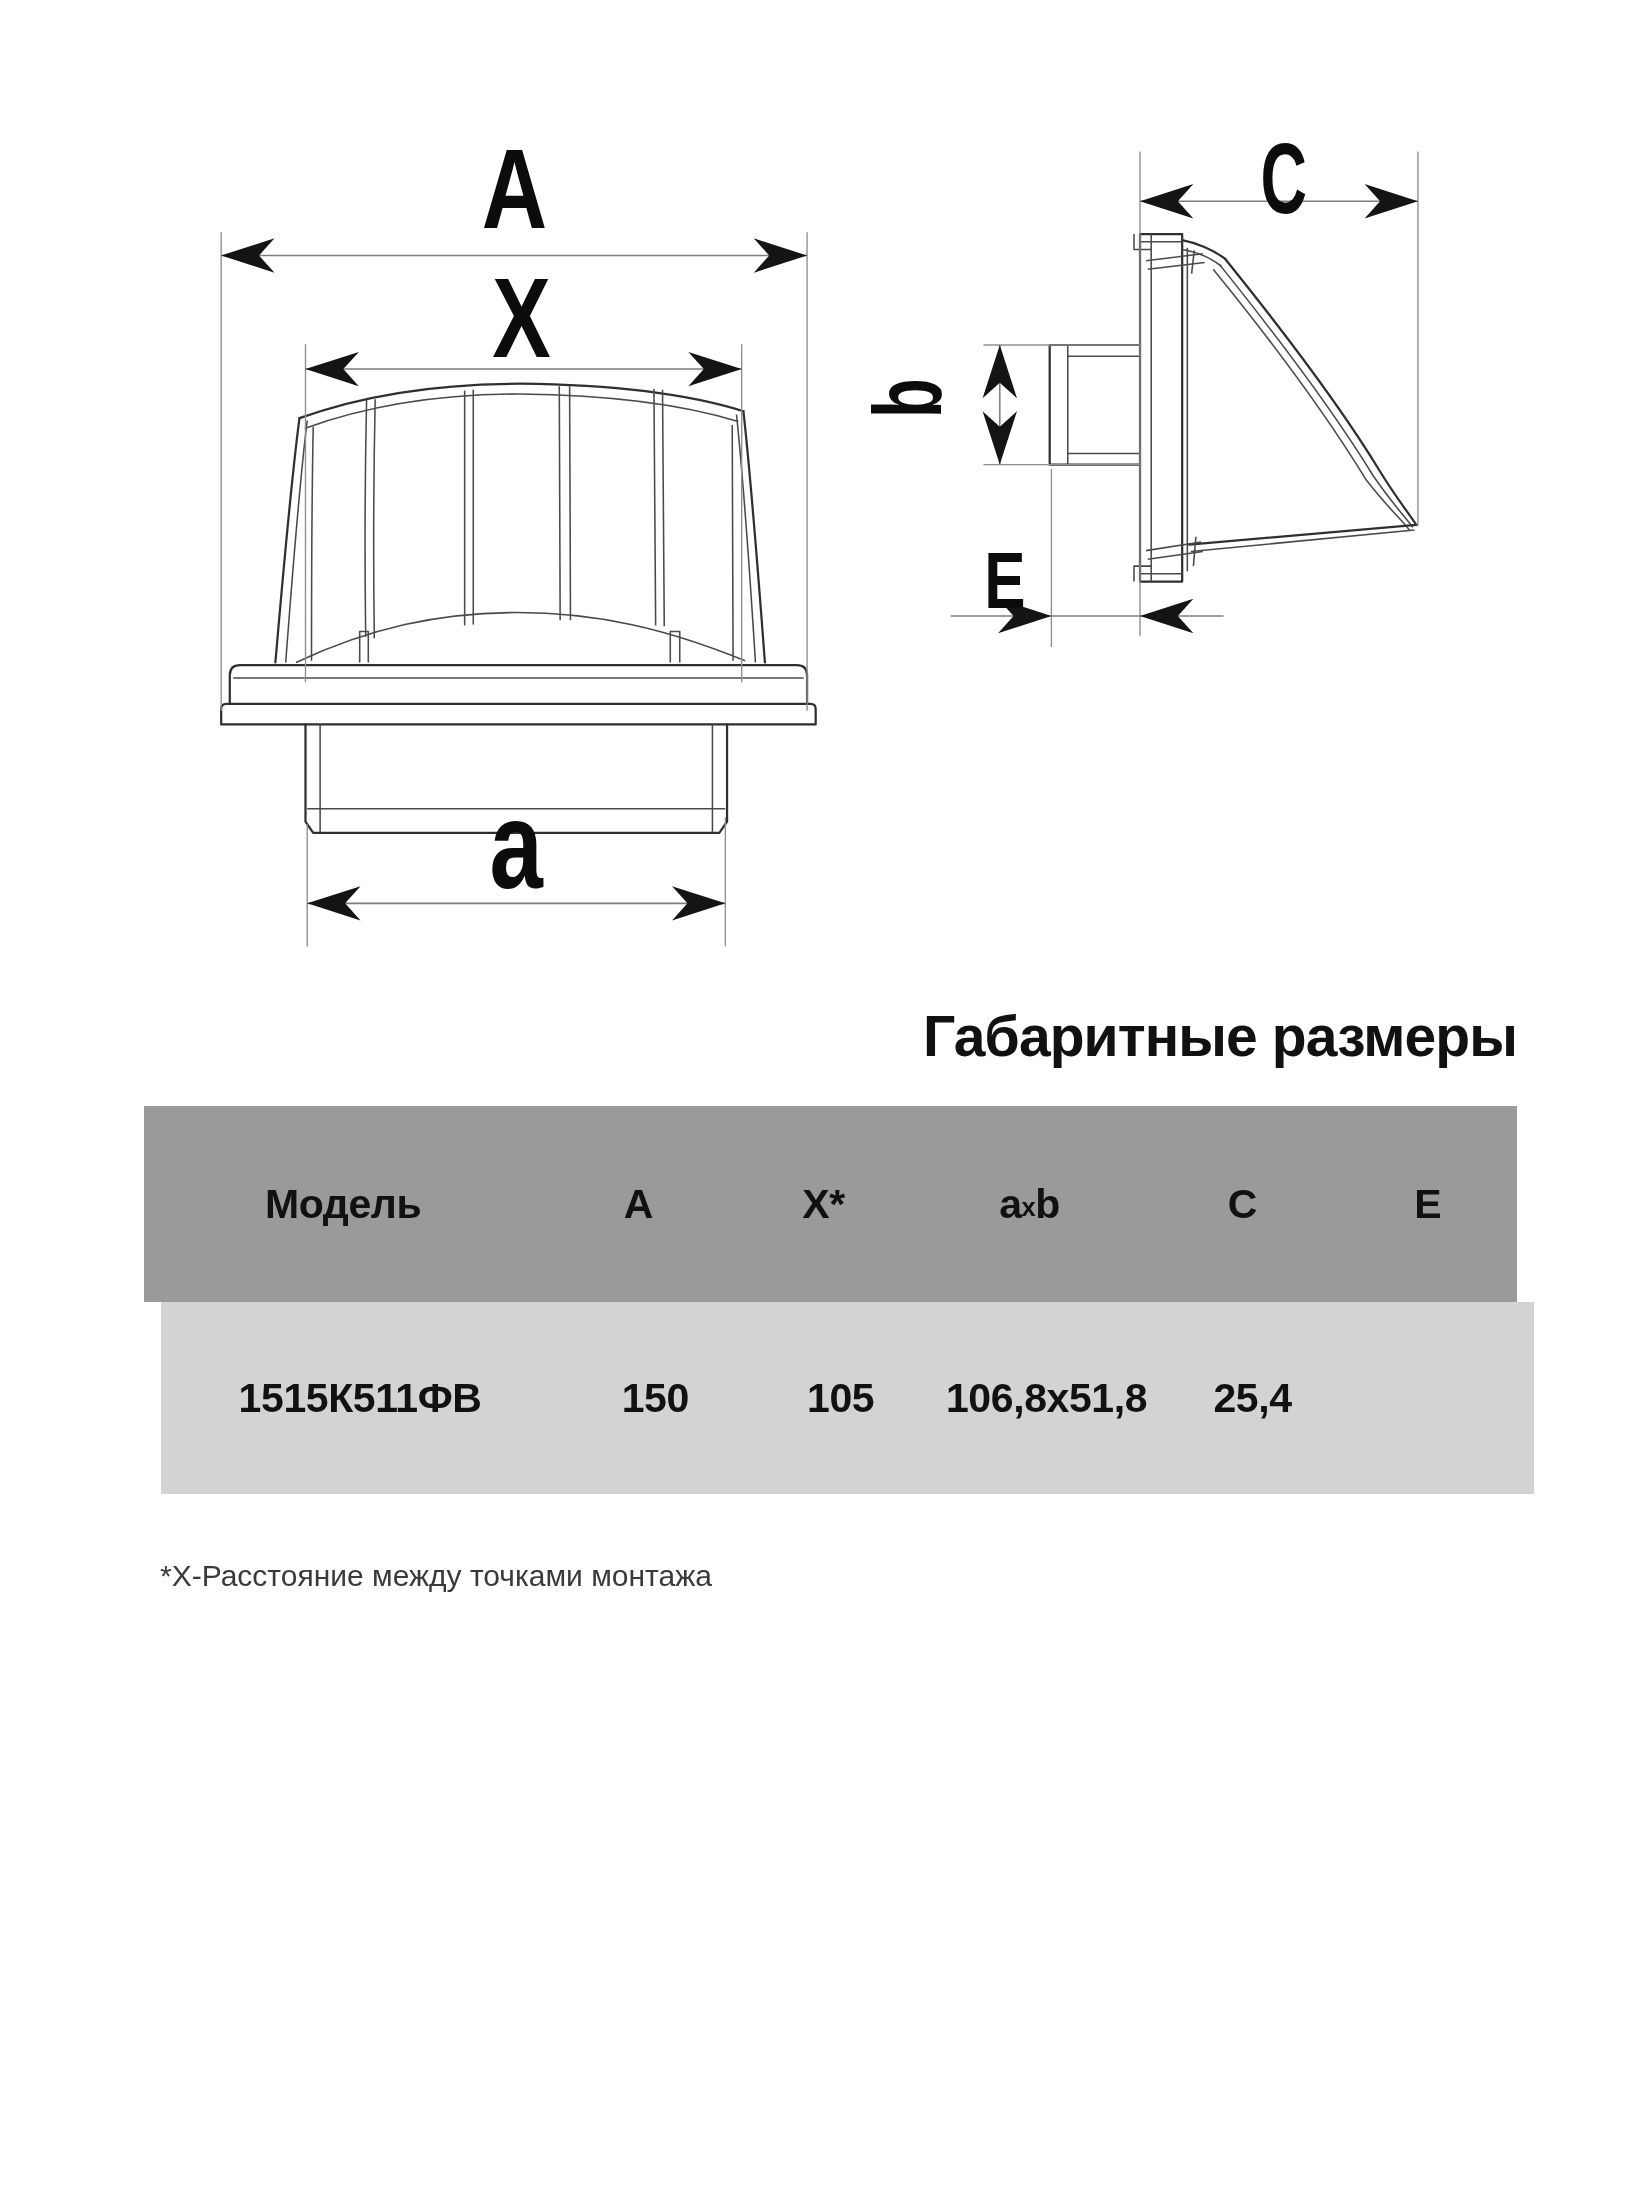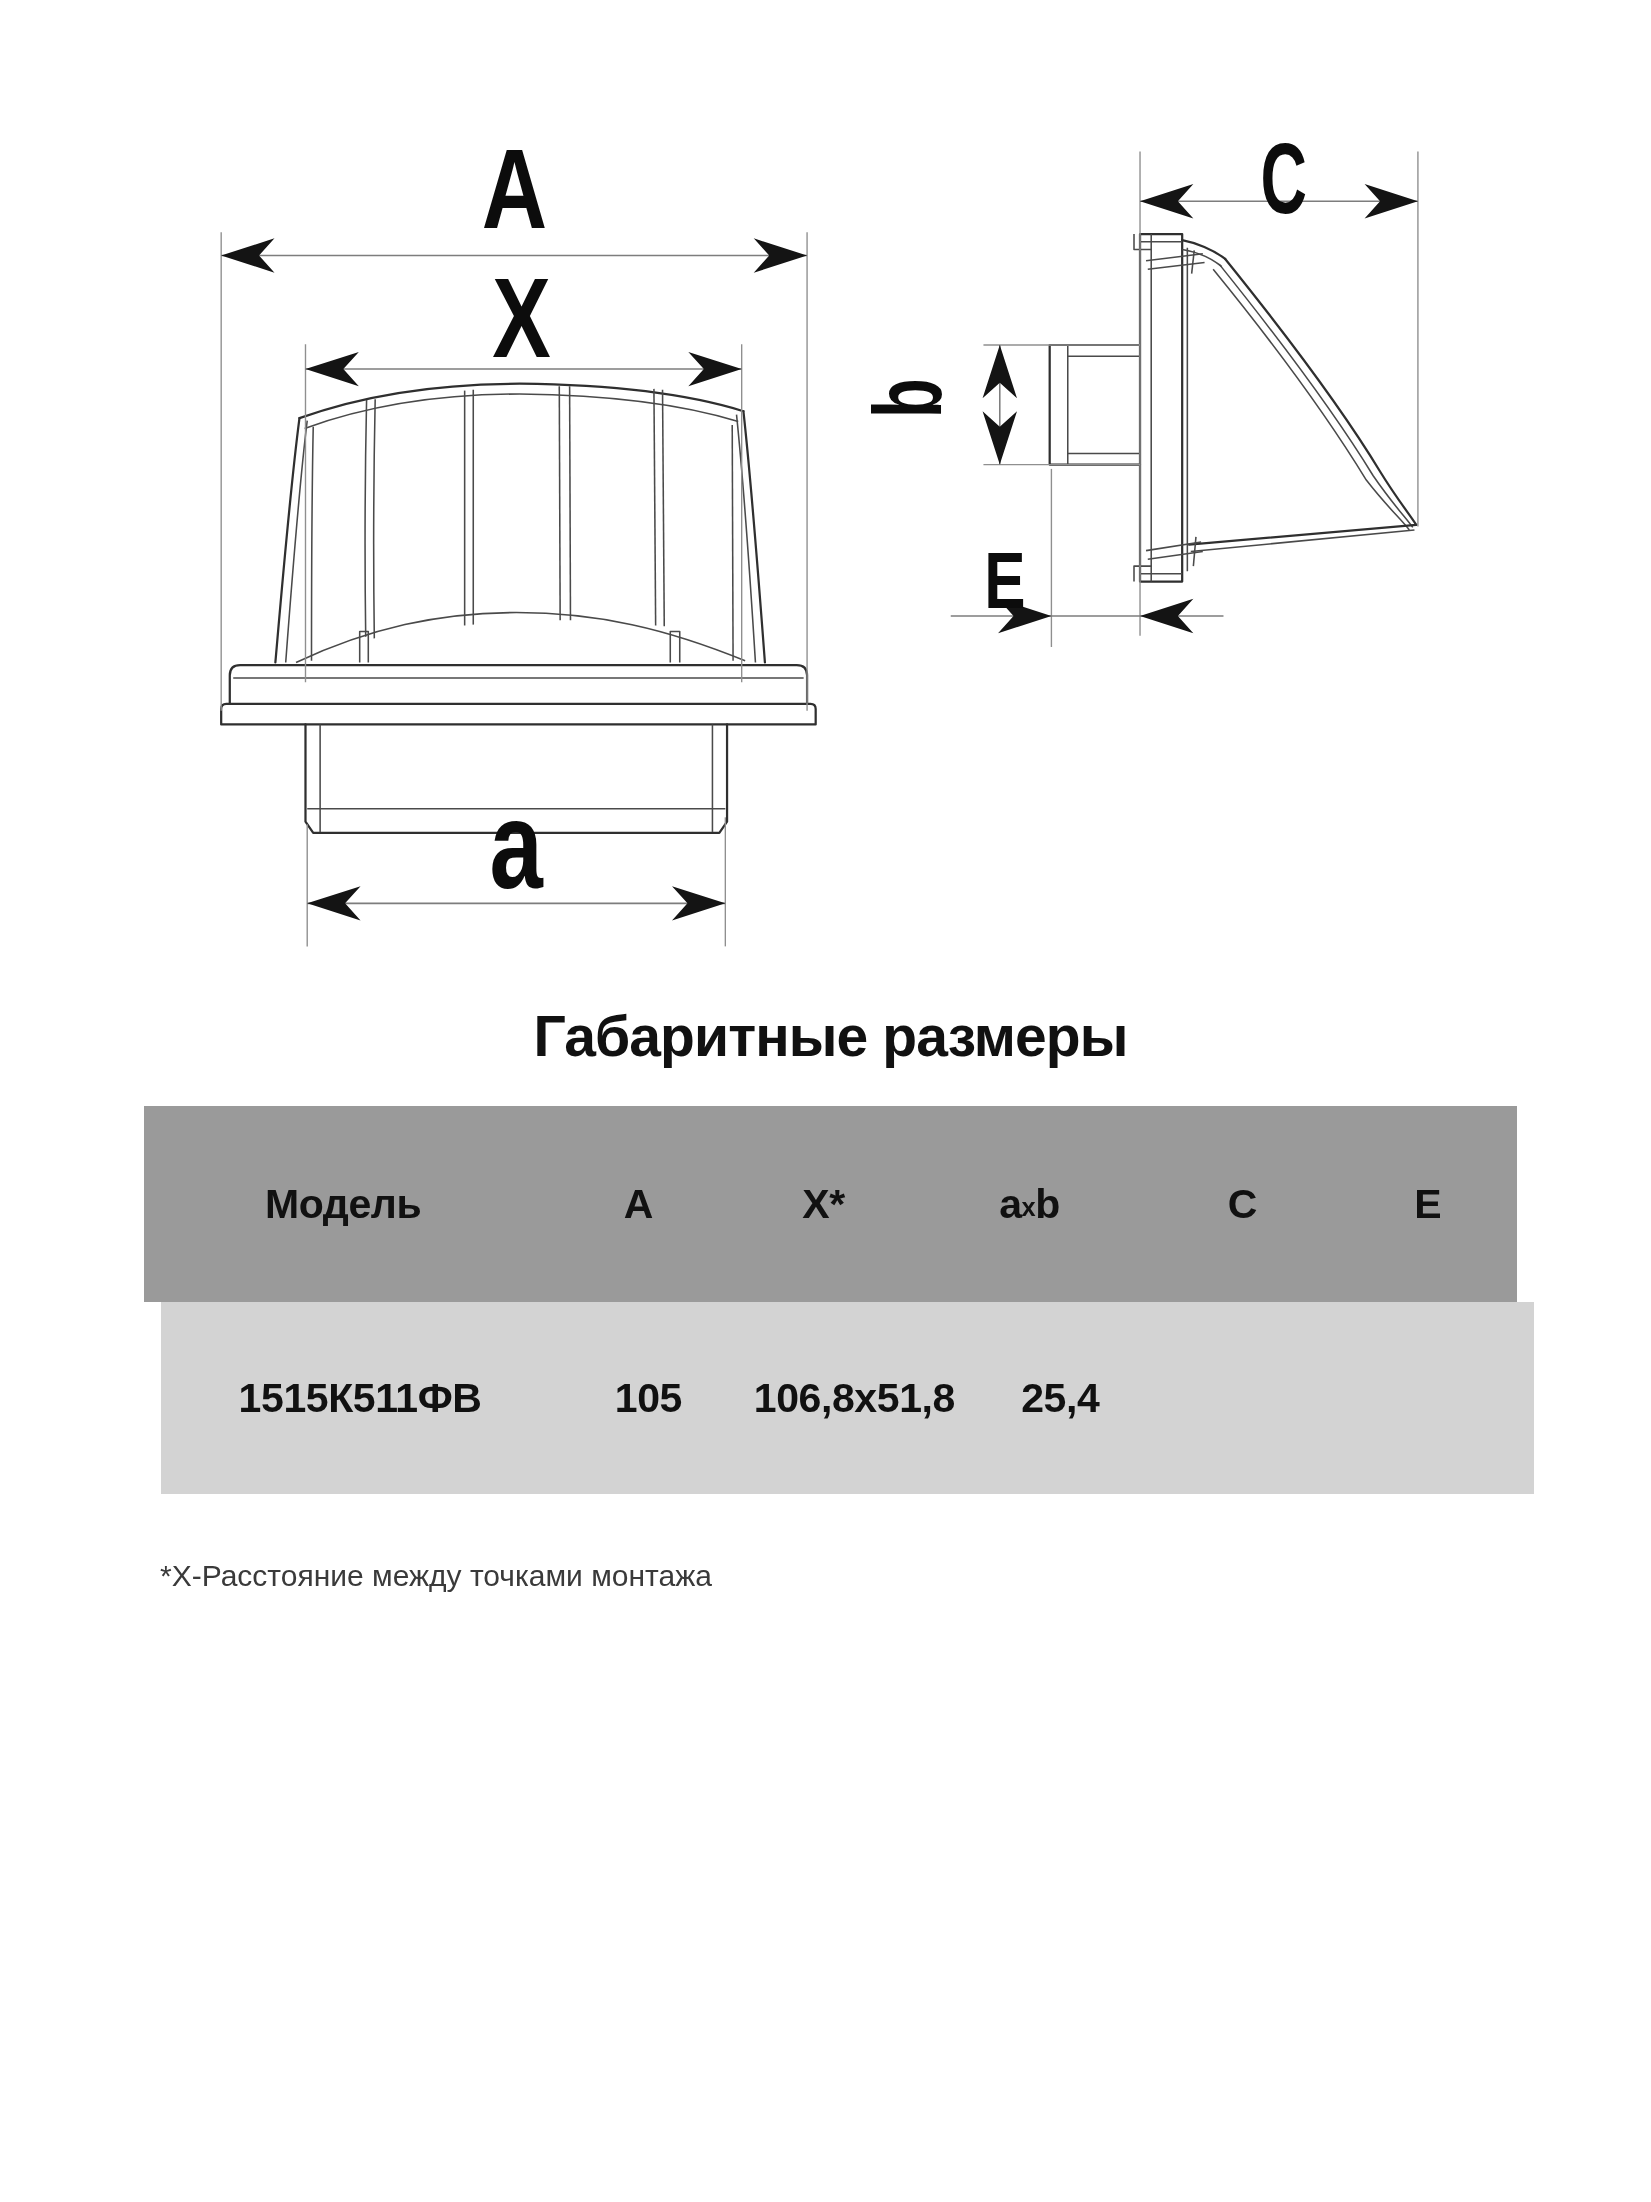--- a/index.html
+++ b/index.html
@@ -9,21 +9,21 @@
   }
   #drawing-svg{position:absolute;left:0;top:0;}
   .obj{fill:none;stroke:#2f2f2f;stroke-width:2.6;stroke-linejoin:round;stroke-linecap:round;}
   .thin{fill:none;stroke:#4a4a4a;stroke-width:1.8;stroke-linejoin:round;}
   .dim{fill:none;stroke:#7d7d7d;stroke-width:1.8;}
   .ext{fill:none;stroke:#8f8f8f;stroke-width:1.6;}
   .ah{fill:#141414;stroke:none;}
   .dimlabel{fill:#0c0c0c;font-family:"Liberation Sans", sans-serif;font-weight:bold;}
   .section-title{
     position:absolute;left:144px;top:1003px;width:1373px;
-    text-align:center;font-size:57px;font-weight:bold;color:#111;
+    text-align:right;font-size:57px;font-weight:bold;color:#111;
     letter-spacing:-0.9px;white-space:nowrap;
   }
   .dim-table{position:absolute;left:144px;top:1106px;width:1373px;color:#111;}
   .t-row{display:flex;width:100%;}
   .t-head{height:196px;}
   .t-body{height:192px;}
   .t-cell{
     display:flex;align-items:center;justify-content:center;
     font-weight:bold;font-size:41px;letter-spacing:-0.4px;white-space:nowrap;
   }
@@ -167,20 +167,21 @@
       <div class="t-cell c3">
         <span>a</span>
           <span class="sub-x">x</span>
           <span>b</span>
       </div>
       <div class="t-cell c4">C</div>
       <div class="t-cell c5">E</div>
     </div>
     <div class="t-row t-body" style="background:#d3d3d3;margin-left:17px;">
       <div class="t-cell c0">1515К511ФВ</div>
+      <div class="t-cell c1">150</div>
       <div class="t-cell c2">105</div>
       <div class="t-cell c3">106,8x51,8</div>
       <div class="t-cell c5">25,4</div>
     </div>
   </div>
 
   <div class="footnote">*Х-Расстояние между точками монтажа</div>
 
 </div>
 

